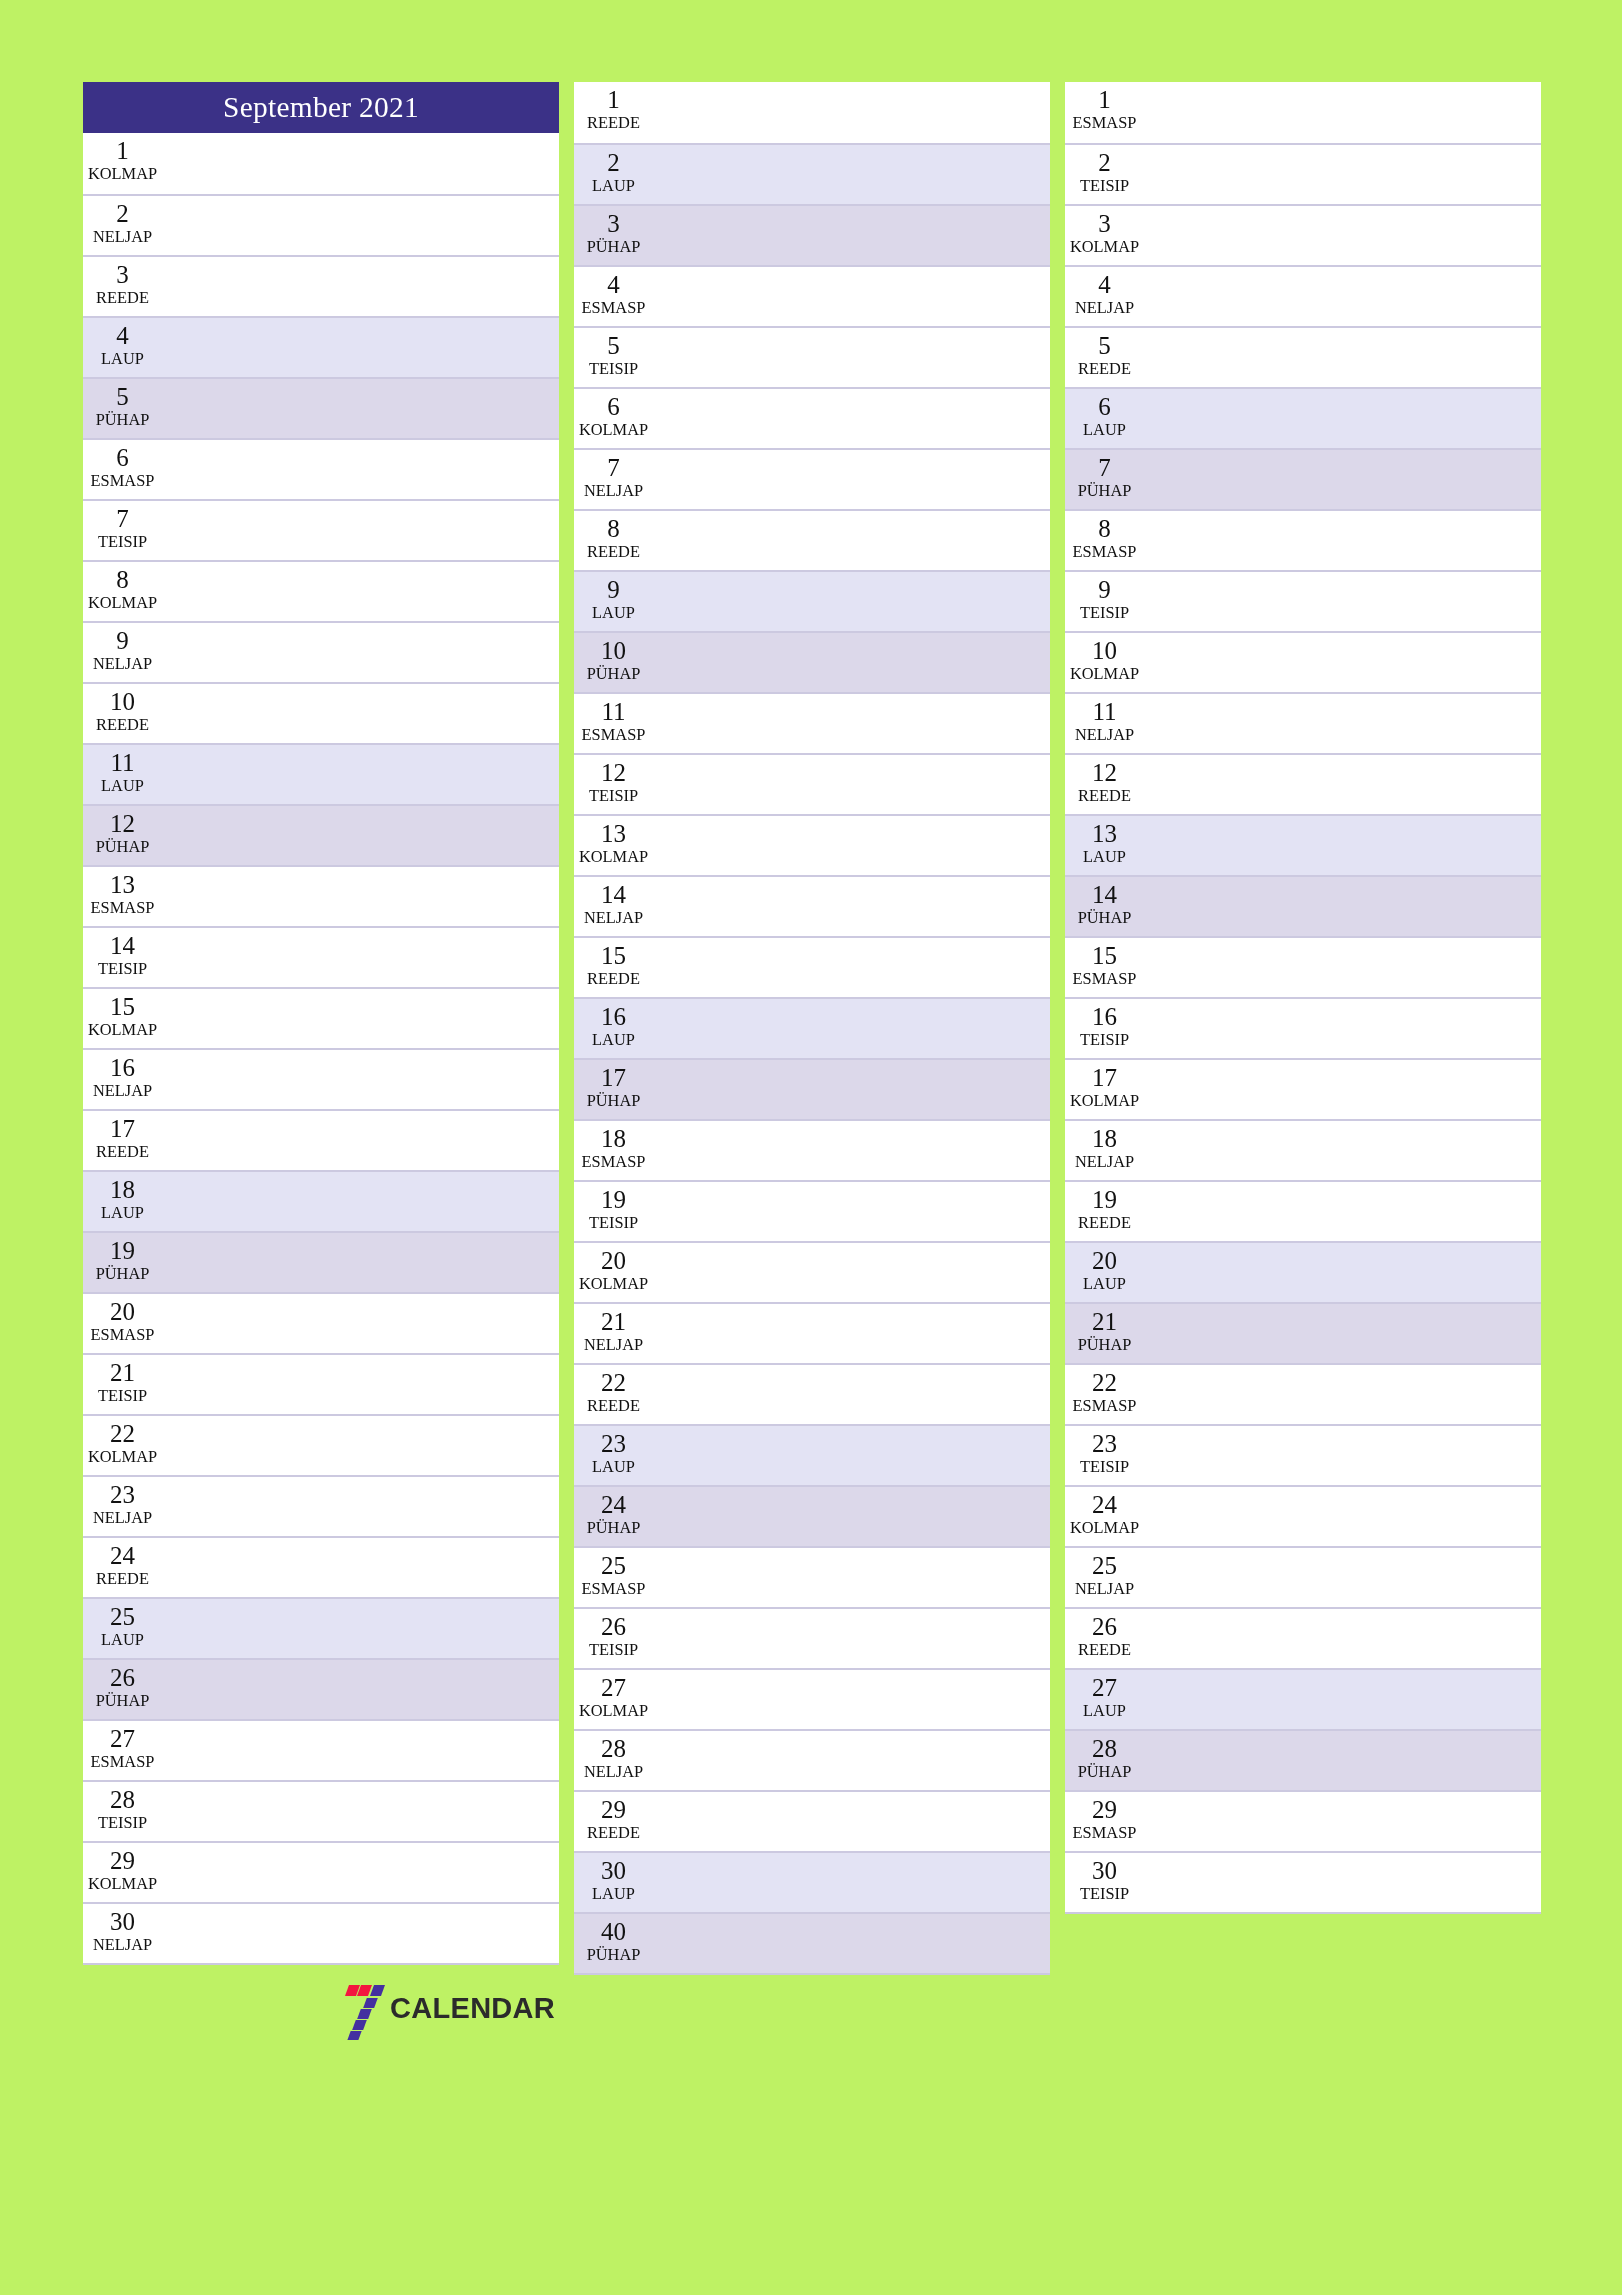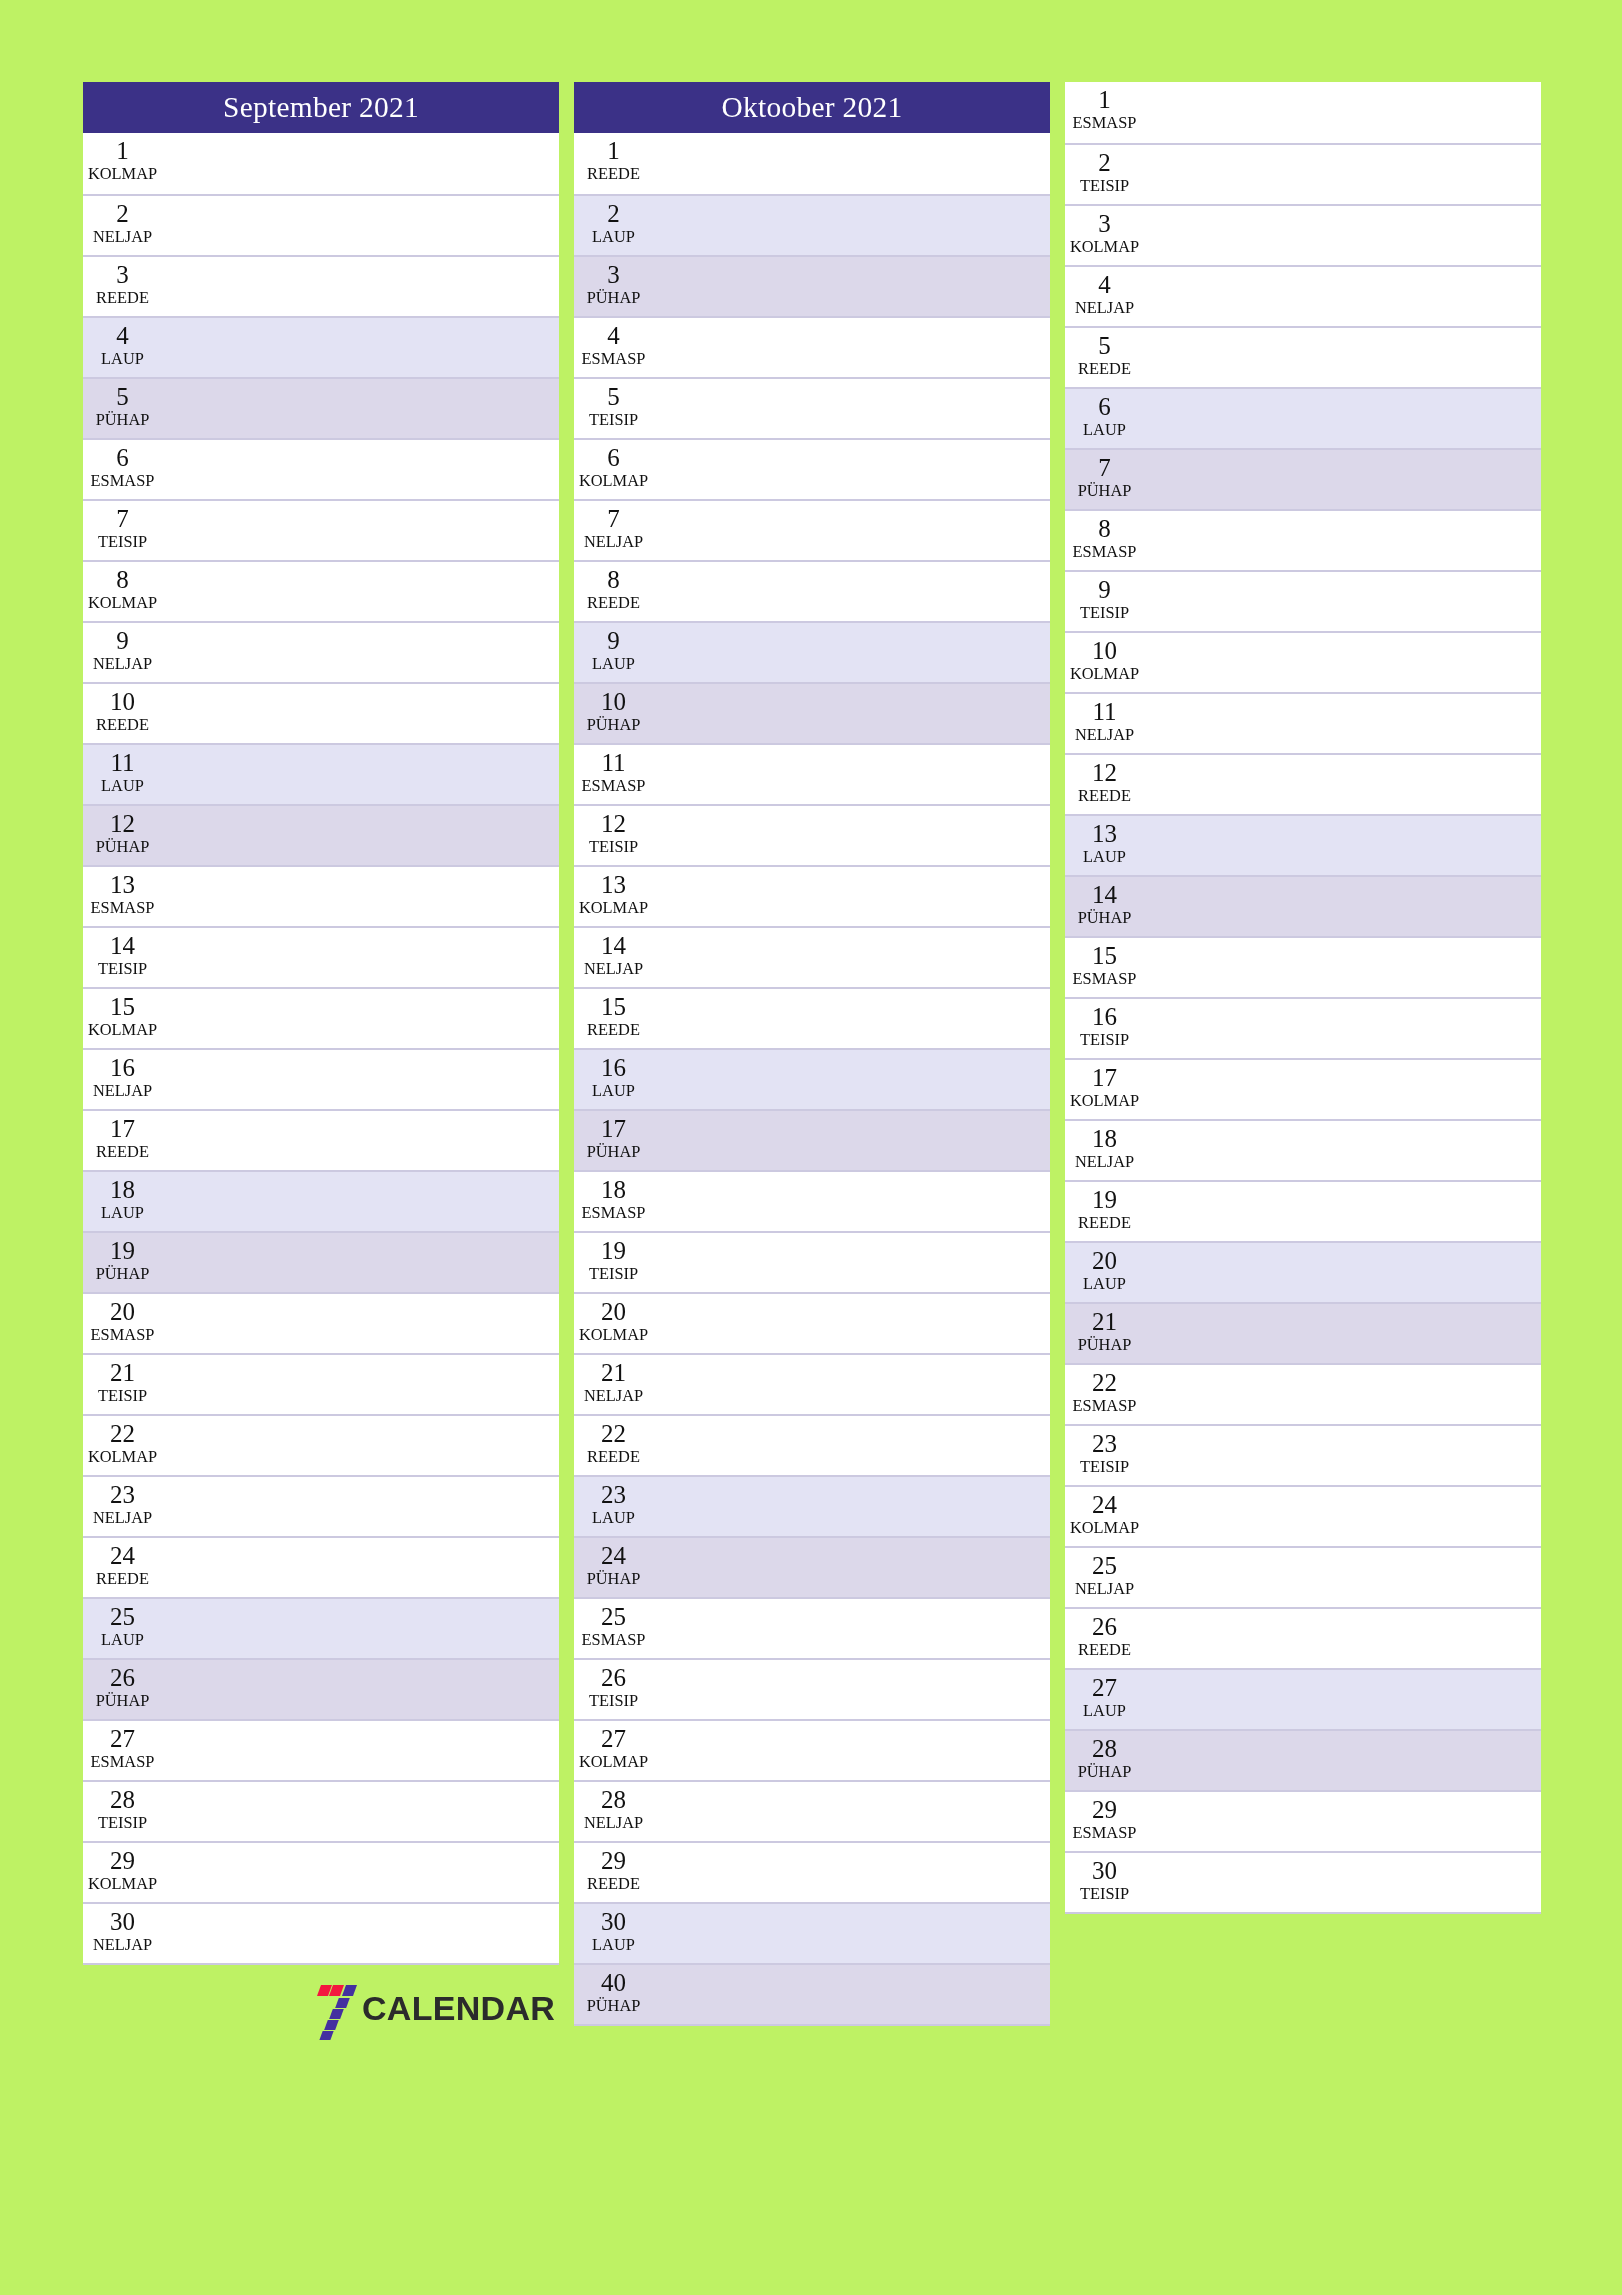--- a/index.html
+++ b/index.html
@@ -124,21 +124,21 @@
   .lm-r1 { width: 11px; height: 11px; left: 9.2px;  top: 1.3px;  background: #f3173f; }
   .lm-r2 { width: 11px; height: 11px; left: 22px;  top: 1.3px;  background: #f3173f; }
   .lm-r3 { width: 11px; height: 11px; left: 35px;  top: 1.3px;  background: #4430a0; }
   .lm-d1 { width: 11px; height: 9.8px; left: 27.5px;  top: 13.7px; background: #4430a0; }
   .lm-d2 { width: 11px; height: 9.8px; left: 22px;  top: 25px; background: #4430a0; }
   .lm-d3 { width: 11px; height: 9.8px; left: 17px;  top: 36px; background: #4430a0; }
   .lm-d4 { width: 11px; height: 9.2px; left: 11.8px;  top: 47px; background: #4430a0; }
   .logo-text {
     font-family: "Liberation Sans", "DejaVu Sans", sans-serif;
     font-weight: bold;
-    font-size: 34px;
+    font-size: 29px;
     letter-spacing: 0.3px;
     color: #2b2b2b;
   }
 </style>
 </head>
 <body>
 
 <div id="calendar-page">
   <div id="months-row">
       <div class="month-column">
@@ -272,21 +272,20 @@
             <span class="lm-r3"></span>
             <span class="lm-d1"></span>
             <span class="lm-d2"></span>
             <span class="lm-d3"></span>
             <span class="lm-d4"></span>
           </div>
           <div class="logo-text">CALENDAR</div>
         </div>
       </div>
       <div class="month-column">
-        <div class="month-header">Oktoober 2021</div>
         <div class="days-list">
           <div class="day-row first-row">
             <div class="day-num">1</div>
             <div class="day-wd">REEDE</div>
           </div>
           <div class="day-row sat">
             <div class="day-num">2</div>
             <div class="day-wd">LAUP</div>
           </div>
           <div class="day-row sun">

